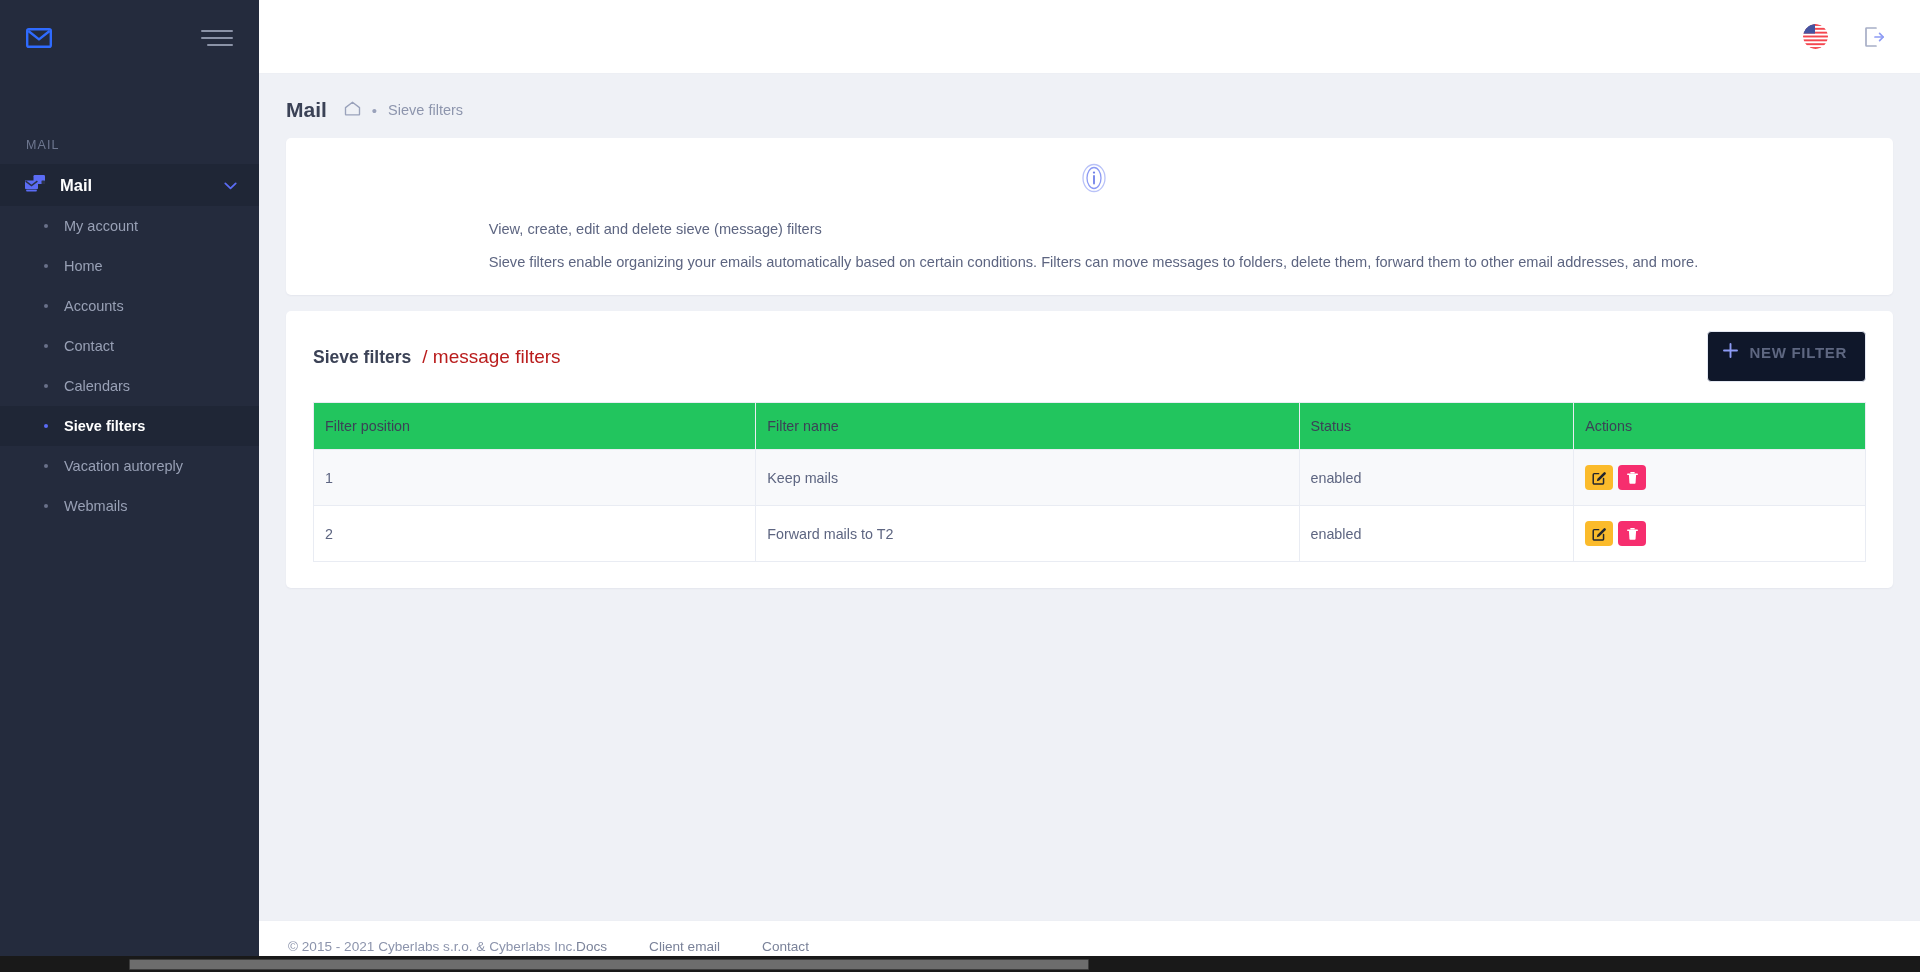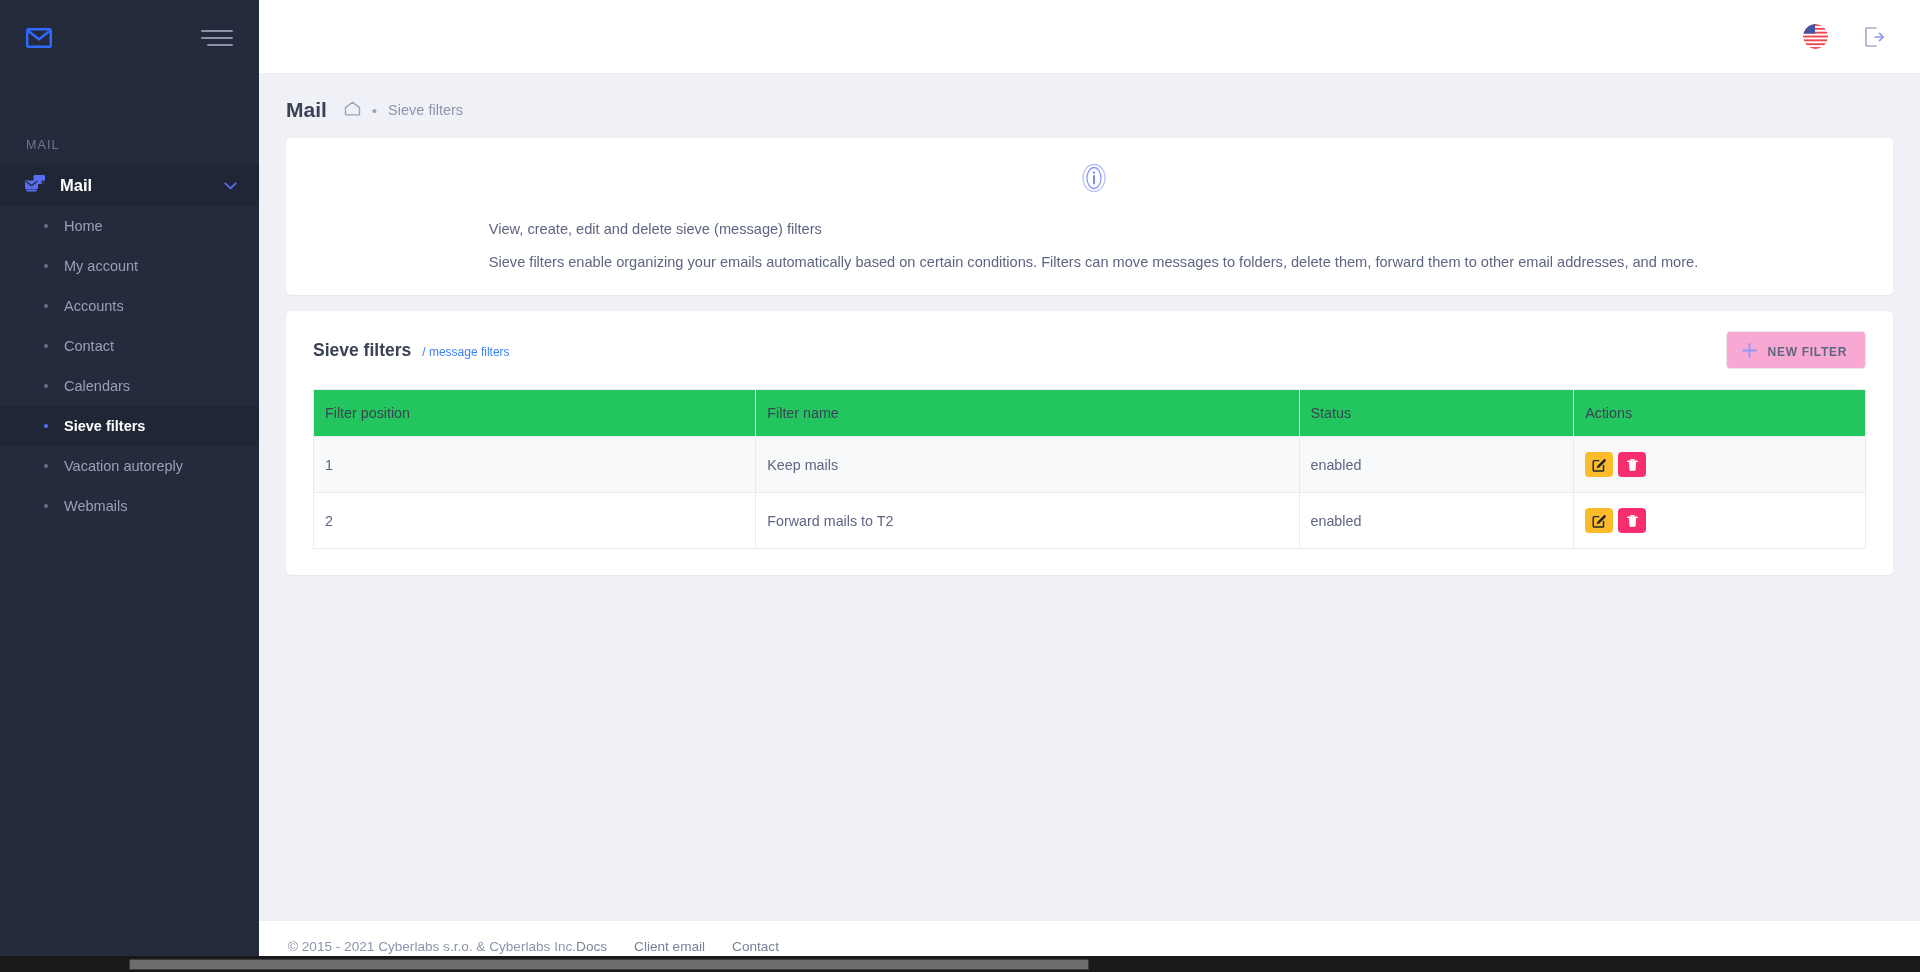--- a/index.html
+++ b/index.html
@@ -101,26 +101,26 @@
   .notice-line1 { color: #5d6581; font-size: 14.6px; }
   .notice-line2 { color: #5d6581; font-size: 14.6px; }
 
   .filters-panel { margin-top: 16px; padding-bottom: 26px; }
   .panel-head {
     display: flex; align-items: center; justify-content: space-between;
     padding: 20px 27px 20px 27px;
   }
   .panel-head-left { display: flex; align-items: baseline; gap: 11px; }
   .panel-title { color: #3b4256; font-size: 17.5px; font-weight: 700; }
-  .panel-sub { color: #3b82f6; font-size: 12px; }
+  .panel-sub { color: #b91c1c; font-size: 19px; }
   .new-btn {
     display: flex; align-items: center; gap: 10px;
-    border: 1px solid #e4e8f2; background: #f9a8d4;
-    border-radius: 4px; padding: 10px 18px 6px 14px;
-    color: #5e6781; font-size: 12px; font-weight: 700;
+    border: 1px solid #e4e8f2; background: #0f172a;
+    border-radius: 4px; padding: 10px 18px 19px 14px;
+    color: #5e6781; font-size: 15px; font-weight: 700;
     letter-spacing: .7px; cursor: pointer;
   }
   .plus-icon { color: #8d9bf4; font-size: 19px; line-height: 1; font-weight: 400; }
 
   table.ftable { width: calc(100% - 54px); margin: 0 27px; border-collapse: collapse; }
   table.ftable th {
     text-align: left; font-weight: 400; color: #3b4256; font-size: 14.3px;
     padding: 15px 0 15px 11px; border: 1px solid #e9ecf3;
     background: #22c55e;
   }
@@ -145,21 +145,21 @@
   .abtn.del  { background: #f62e6e; }
 
   .footer {
     height: 52px; flex: none; background: #ffffff;
     display: flex; align-items: center; 
     padding: 0 31px 0 29px;
     border-top: 1px solid #edeff4;
     margin-top: auto;
   }
   .copyright { color: #8c94ac; font-size: 13.6px; }
-  .footer-links { display: flex; gap: 27px; }
+  .footer-links { display: flex; gap: 42px; }
   .footer-links a { color: #7a8299; font-size: 13.6px; text-decoration: none; cursor: pointer; }
 
   
   .hscroll {
     position: absolute; left: 0; bottom: 0; width: 1920px; height: 16px;
     background: #191919; z-index: 30;
   }
   .hscroll .thumb {
     position: absolute; left: 129px; top: 3px; height: 11px; width: 960px;
     background: #6d6d6d; border: 1px solid #3c3c3c; border-radius: 1px;
@@ -203,25 +203,25 @@
       <span class="chev">
         <svg width="13" height="8" viewBox="0 0 13 8">
           <path d="M1.3 1.4 L6.5 6.3 L11.7 1.4" fill="none" stroke="#5b6cf5" stroke-width="1.8" stroke-linecap="round" stroke-linejoin="round"></path>
         </svg>
       </span>
     </div>
 
     <div>
       <div class="nav-item">
         <span class="dot"></span>
+        <span class="label">My account</span>
+      </div>
+      <div class="nav-item">
+        <span class="dot"></span>
         <span class="label">Home</span>
-      </div>
-      <div class="nav-item">
-        <span class="dot"></span>
-        <span class="label">My account</span>
       </div>
       <div class="nav-item">
         <span class="dot"></span>
         <span class="label">Accounts</span>
       </div>
       <div class="nav-item">
         <span class="dot"></span>
         <span class="label">Contact</span>
       </div>
       <div class="nav-item">

